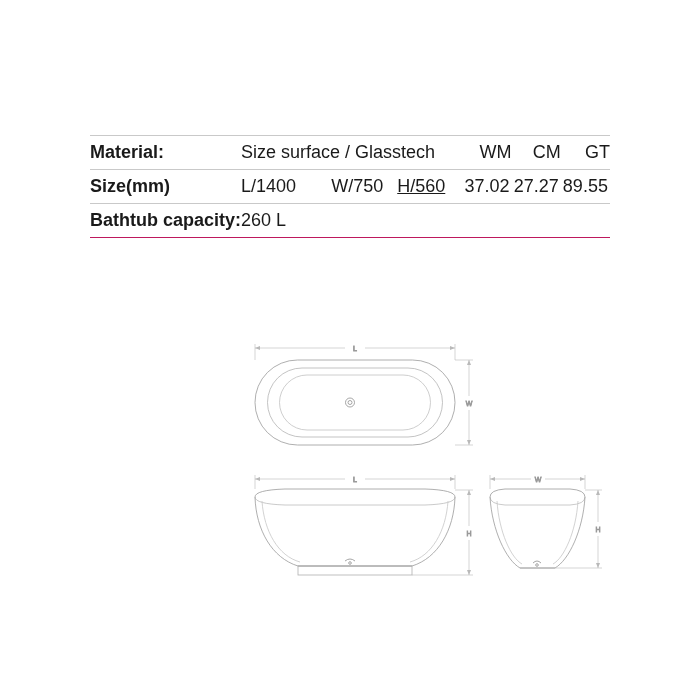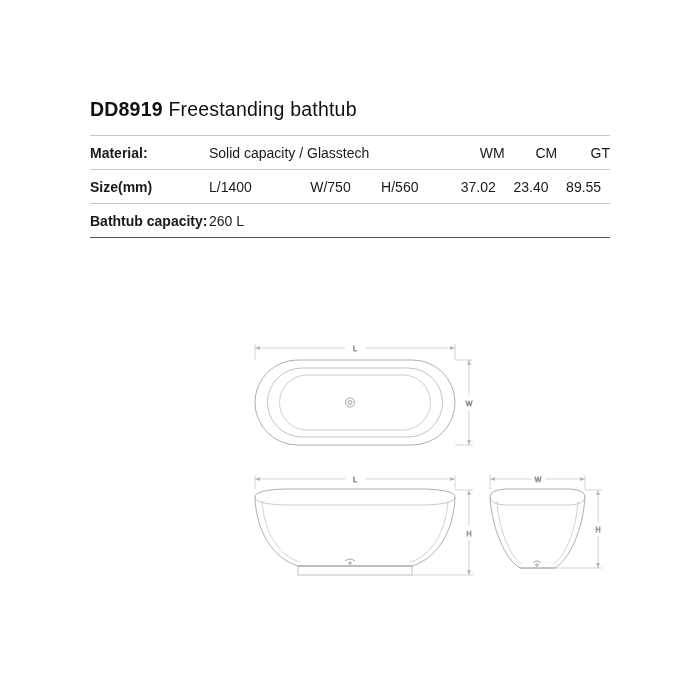--- a/index.html
+++ b/index.html
@@ -38,42 +38,42 @@
     color: #111111;
   }
 
   
   .spec-table {
     position: absolute;
     left: 90px;
     top: 135px;
     width: 520px;
     border-collapse: collapse;
-    font-size: 14px;
+    font-size: 18px;
     color: #1a1a1a;
   }
   .spec-table td {
     border-top: 1px solid #c9c9c9;
     padding: 0;
     height: 33px;
     vertical-align: middle;
     white-space: nowrap;
   }
   .spec-table tr:last-child td {
     border-bottom: 1px solid #be185d;
   }
   .lbl {
     font-weight: bold;
     width: 112px;
   }
   .val-main {
     width: 100px;
   }
   .val-a { width: 70px; }
-  .val-b { width: 70px; }
+  .val-b { width: 70px; text-decoration: underline; }
   .num-col {
     width: 52px;
     text-align: center;
   }
   .num-head {
     text-align: right;
   }
   .cap-value {
     padding-left: 0;
   }
@@ -93,41 +93,37 @@
     font-family: "Liberation Sans", sans-serif;
     font-size: 7px;
     fill: #6b6b6b;
   }
 </style>
 </head>
 <body>
 
 <div class="sheet">
 
-  <div class="title-row">
-    <span class="model-code">DD8919</span>
-    <span class="title-text">Freestanding bathtub</span>
-  </div>
 
   <table class="spec-table">
     <tbody>
       <tr>
         <td class="lbl">Material:</td>
-        <td class="val-main" colspan="3">Solid capacity / Glasstech</td>
+        <td class="val-main" colspan="3">Size surface / Glasstech</td>
         <td class="num-col num-head">WM</td>
         <td class="num-col num-head">CM</td>
         <td class="num-col num-head">GT</td>
       </tr>
       <tr>
         <td class="lbl">Size(mm)</td>
         <td class="val-main">L/1400</td>
         <td class="val-a">W/750</td>
         <td class="val-b">H/560</td>
         <td class="num-col">37.02</td>
-        <td class="num-col">23.40</td>
+        <td class="num-col">27.27</td>
         <td class="num-col">89.55</td>
       </tr>
       <tr>
         <td class="lbl">Bathtub capacity:</td>
         <td class="val-main cap-value" colspan="3">260 L</td>
         <td class="num-col"></td>
         <td class="num-col"></td>
         <td class="num-col"></td>
       </tr>
     </tbody>

